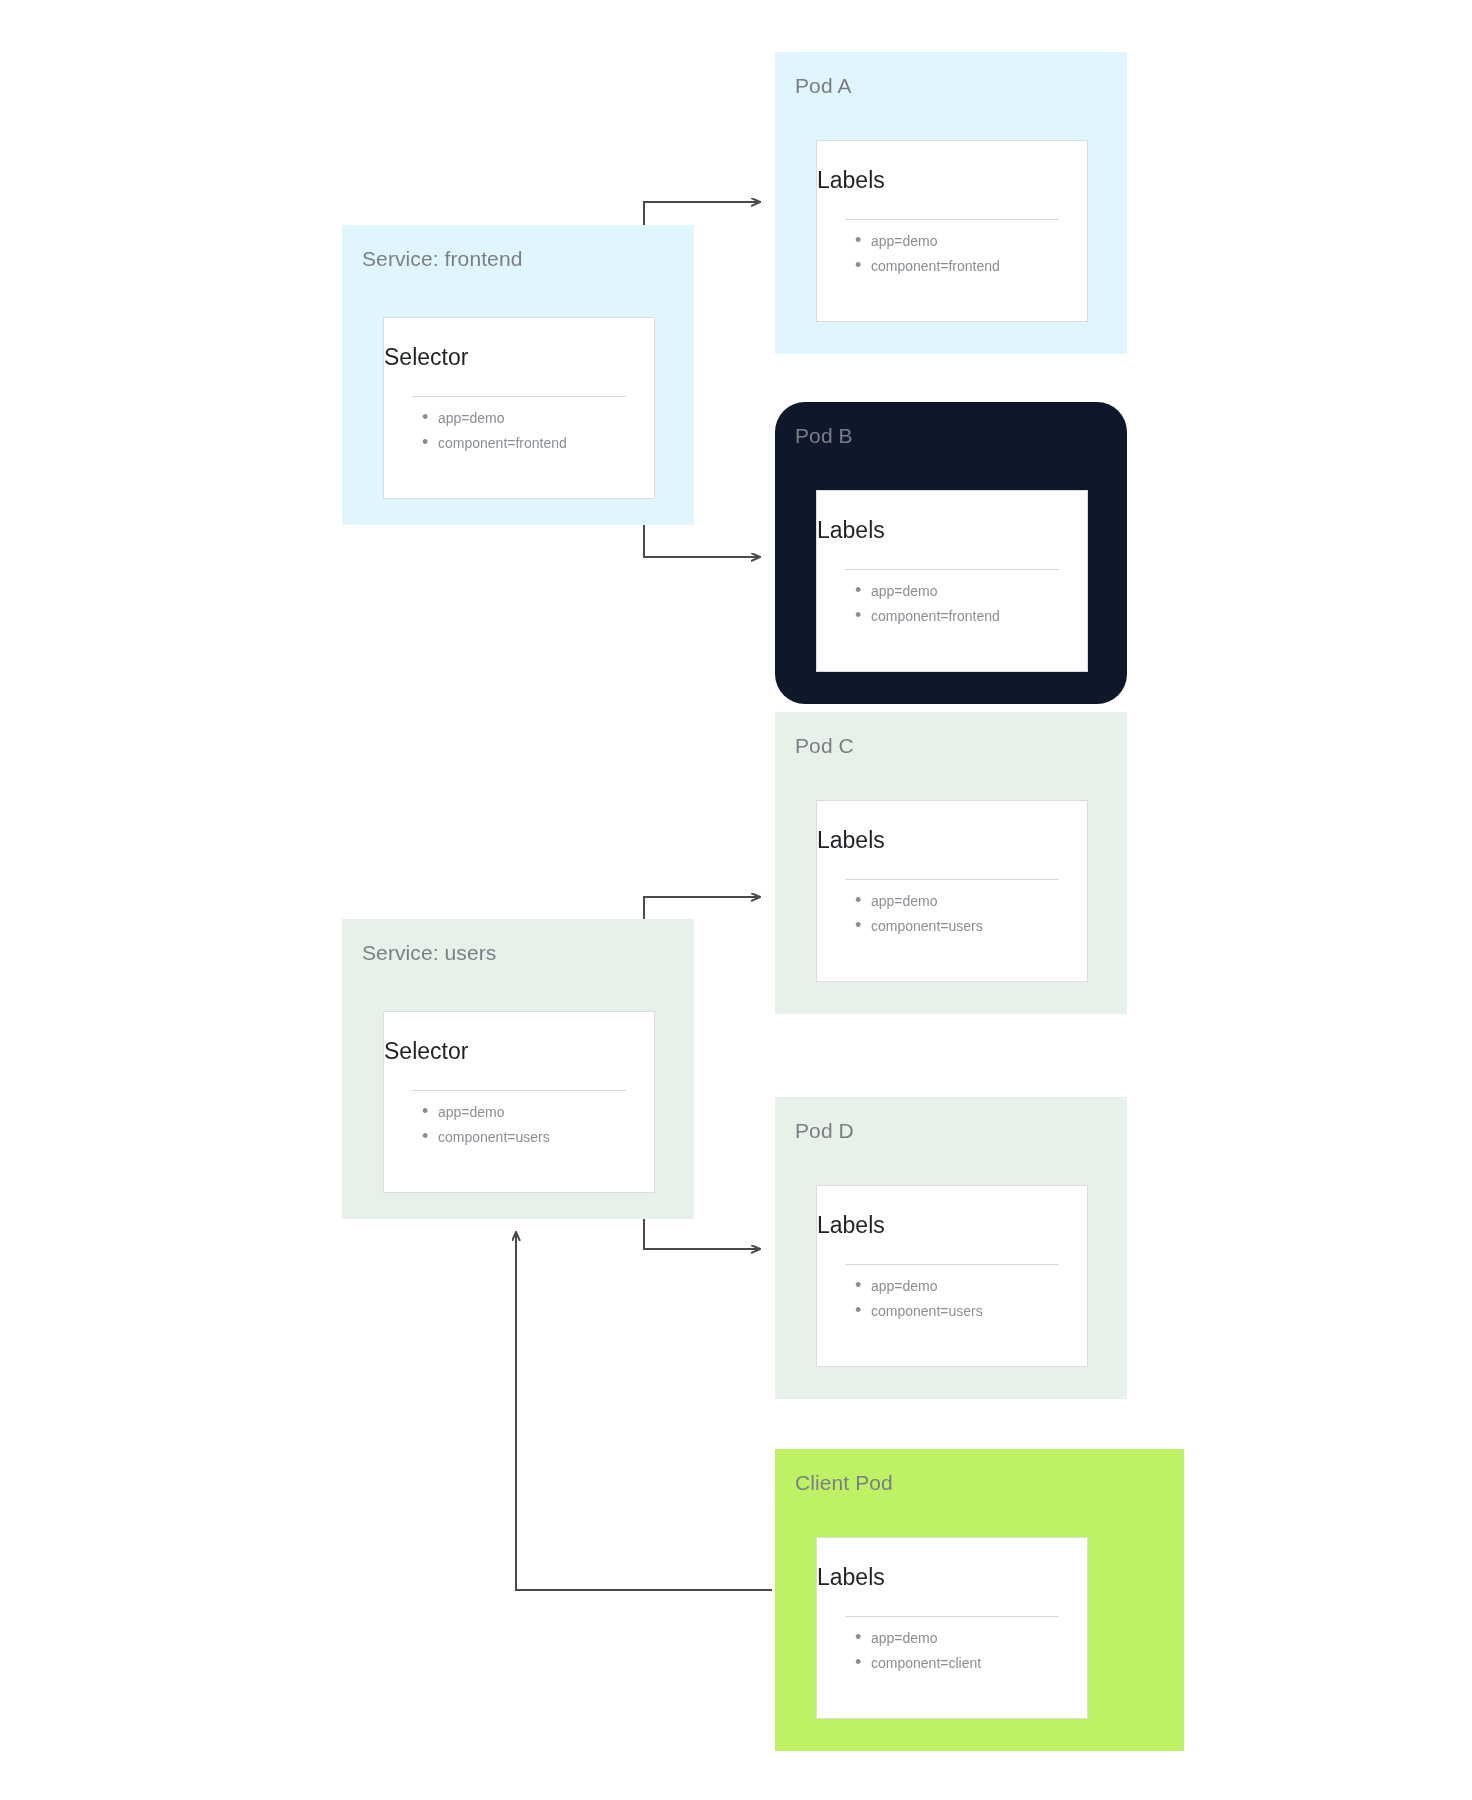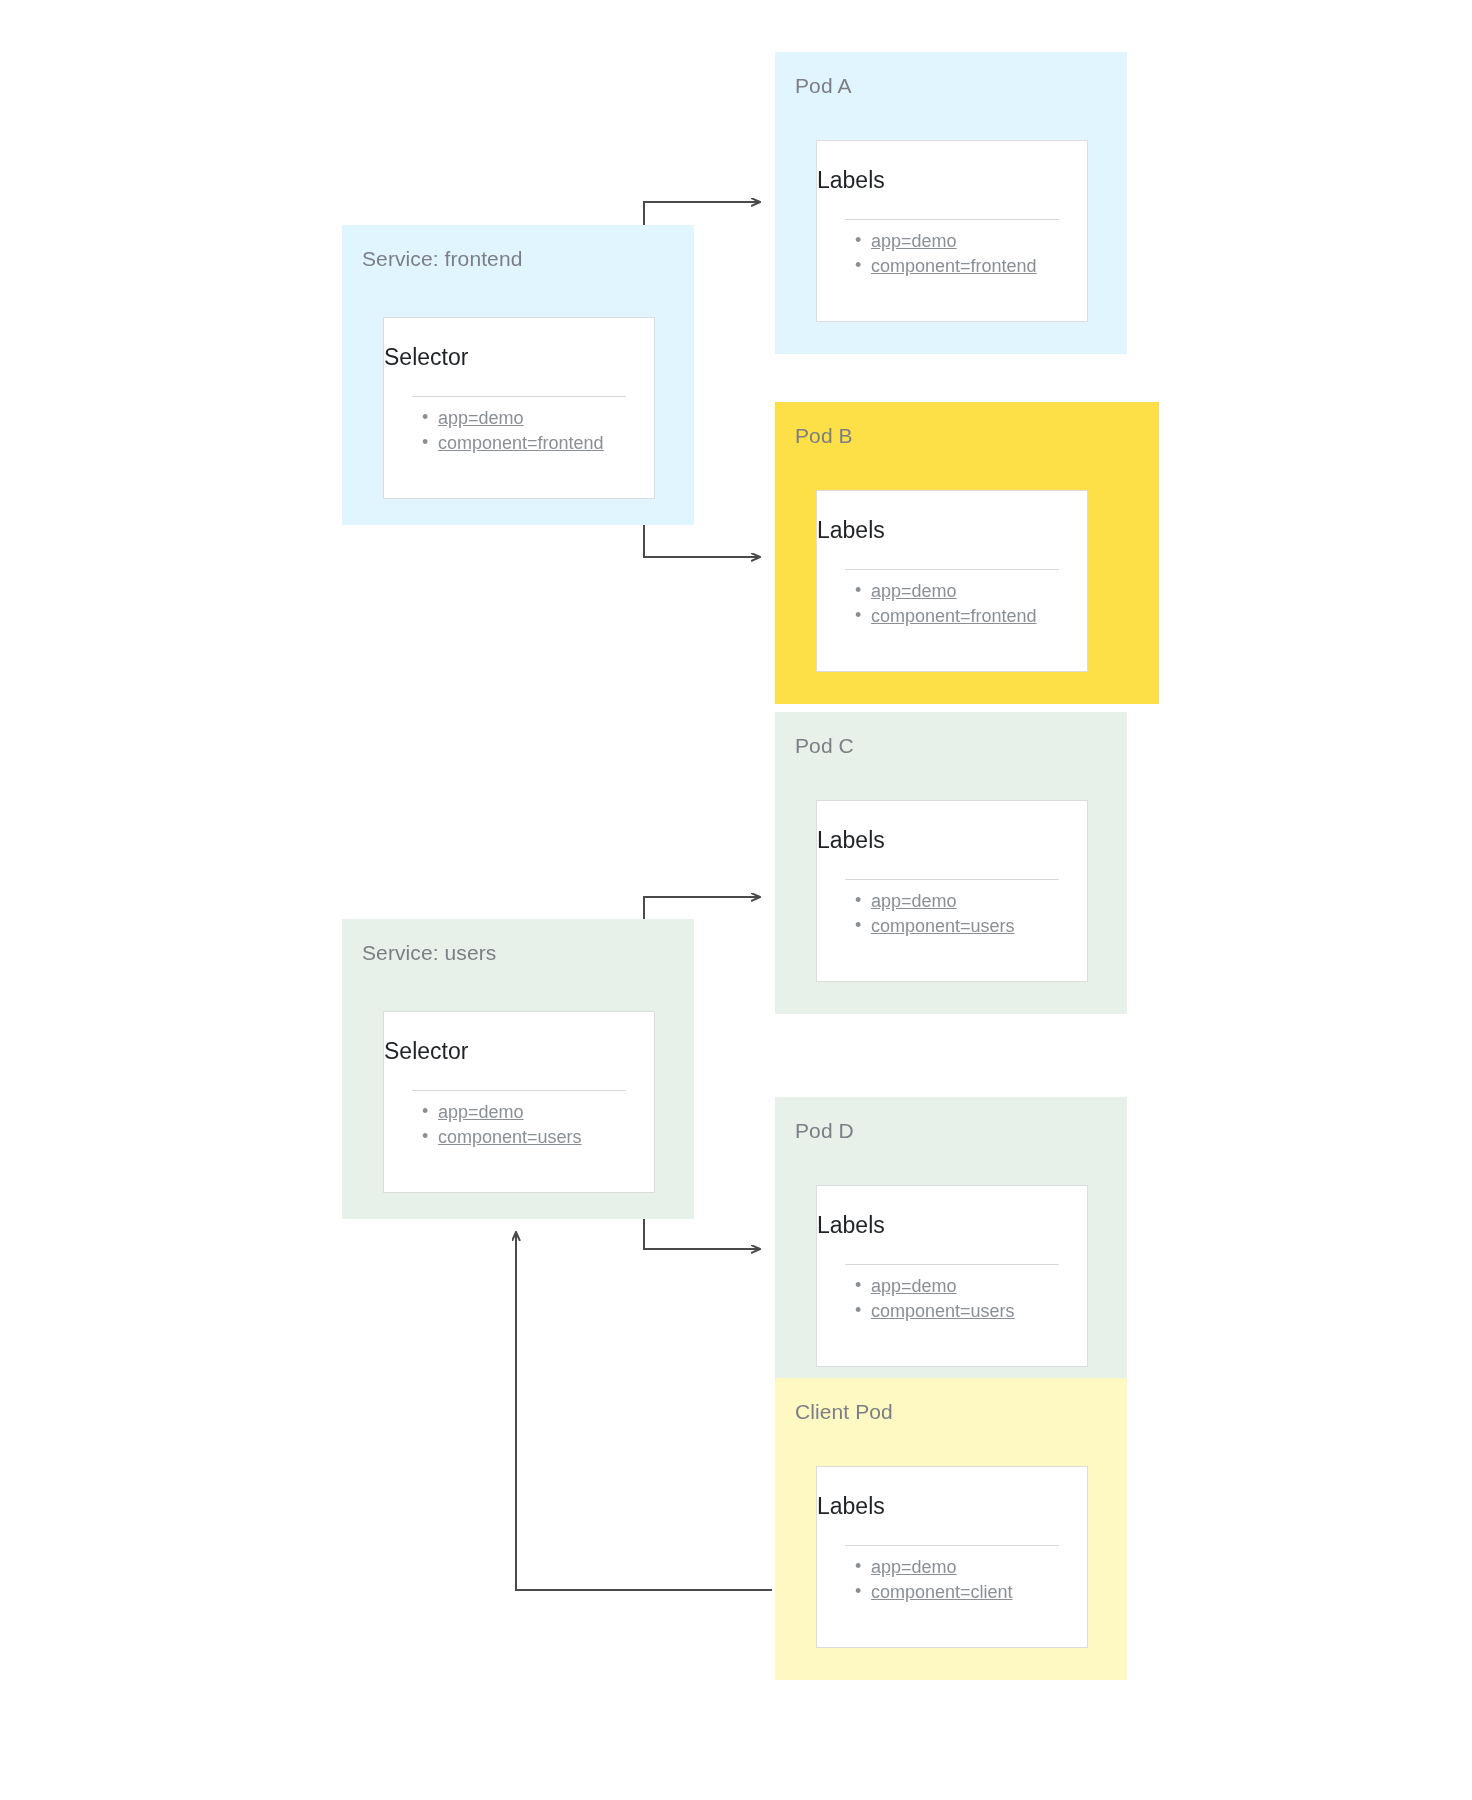--- a/index.html
+++ b/index.html
@@ -50,26 +50,25 @@
   }
   .card-list {
     position:absolute;
     left:30px; right:12px;
     top:88px;
     margin:0;
     padding:0 0 0 24px;
     list-style:none;
   }
   .card-list li {
-    font-size:18px;
+    font-size:14px;
     color:#8a8f94;
     line-height:25px;
     position:relative;
     white-space:nowrap;
-    text-decoration:underline;
   }
   .card-list li::before {
     content:"•";
     position:absolute;
     left:-16px;
     top:-1px;
     color:#8a8f94;
     font-size:18px;
   }
 
@@ -135,21 +134,21 @@
     <div class="card" style="left:41px; top:88px; width:272px; height:182px;">
       <div class="card-title">Labels</div>
       <div class="card-rule"></div>
       <ul class="card-list">
         <li>app=demo</li>
         <li>component=frontend</li>
       </ul>
     </div>
   </div>
 
-  <div class="group" style="left:775px; top:402px; width:384px; height:302px; background:#fde047;">
+  <div class="group" style="left:775px; top:402px; width:352px; height:302px; background:#0f172a;border-radius:30px;">
     <div class="group-title">Pod B</div>
     <div class="card" style="left:41px; top:88px; width:272px; height:182px;">
       <div class="card-title">Labels</div>
       <div class="card-rule"></div>
       <ul class="card-list">
         <li>app=demo</li>
         <li>component=frontend</li>
       </ul>
     </div>
   </div>
@@ -171,21 +170,21 @@
     <div class="card" style="left:41px; top:88px; width:272px; height:182px;">
       <div class="card-title">Labels</div>
       <div class="card-rule"></div>
       <ul class="card-list">
         <li>app=demo</li>
         <li>component=users</li>
       </ul>
     </div>
   </div>
 
-  <div class="group" style="left:775px; top:1378px; width:352px; height:302px; background:#fef9c3;">
+  <div class="group" style="left:775px; top:1449px; width:409px; height:302px; background:#bef264;">
     <div class="group-title">Client Pod</div>
     <div class="card" style="left:41px; top:88px; width:272px; height:182px;">
       <div class="card-title">Labels</div>
       <div class="card-rule"></div>
       <ul class="card-list">
         <li>app=demo</li>
         <li>component=client</li>
       </ul>
     </div>
   </div>

